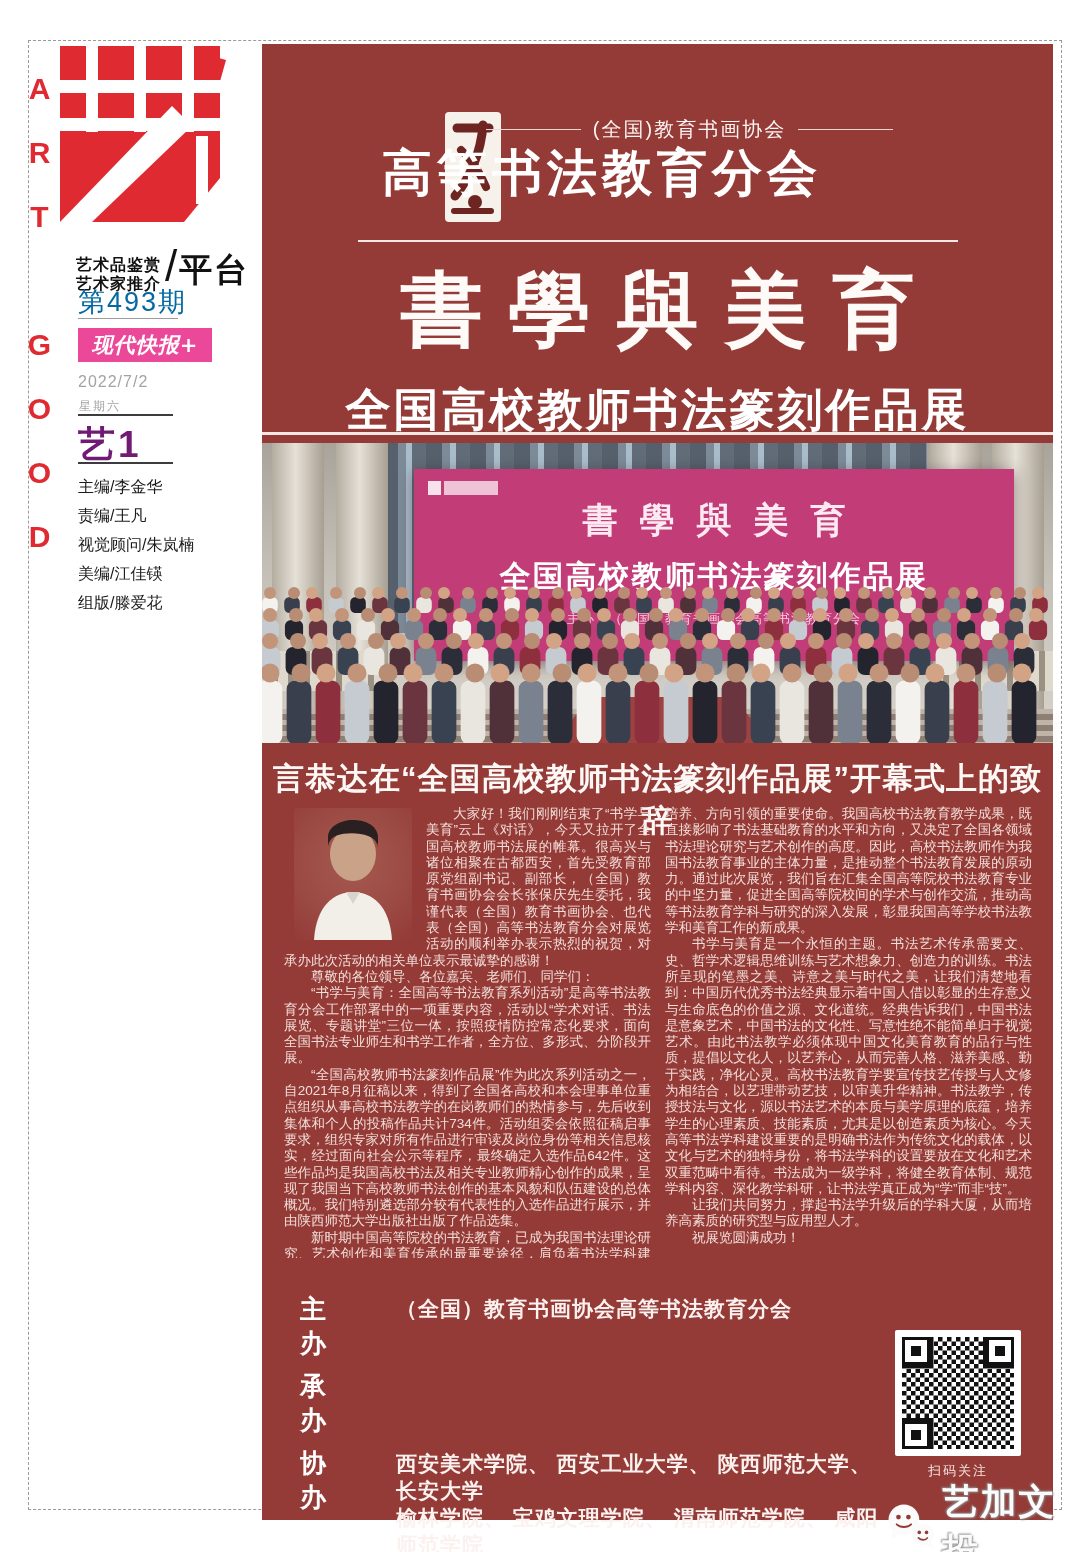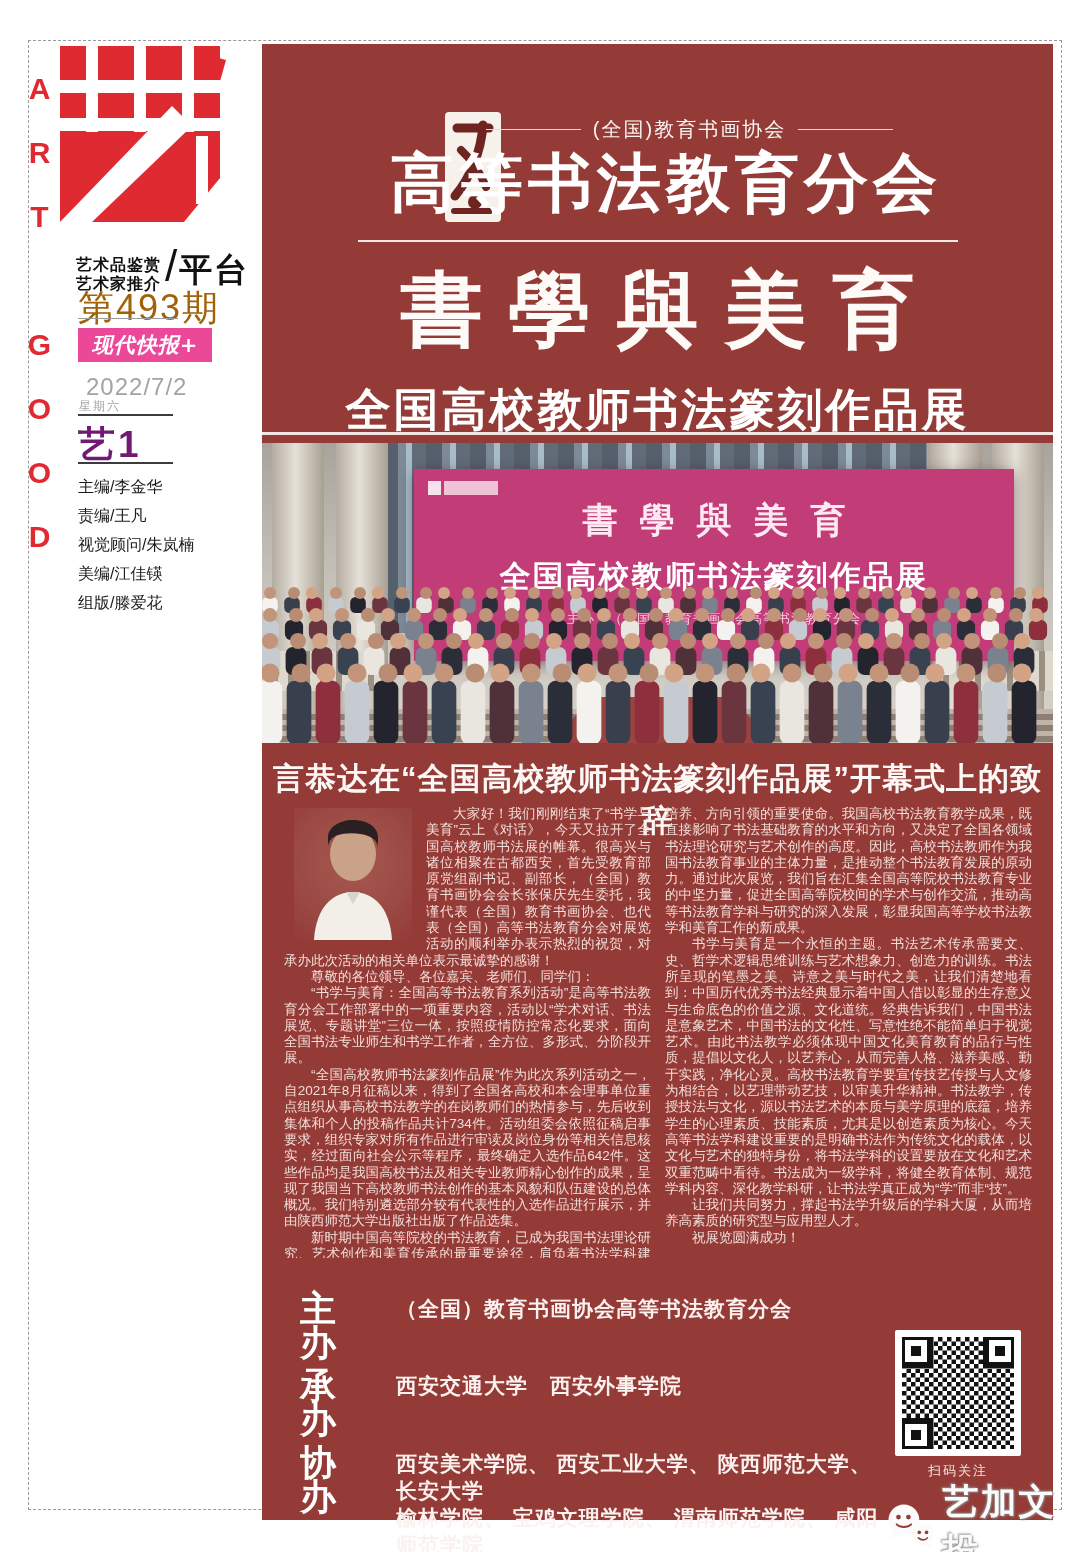--- a/index.html
+++ b/index.html
@@ -11,41 +11,41 @@
 
   
   .sidebar { position:absolute; left:0; top:0; width:262px; height:1552px; z-index:1; }
   .artgood { position:absolute; left:24px; top:72px; writing-mode:vertical-rl; text-orientation:upright;
     color:#e02a31; font-weight:800; font-size:30px; letter-spacing:31px; line-height:1; }
   .yi-logo { position:absolute; left:52px; top:44px; }
   .tagline { position:absolute; left:76px; top:243px; display:flex; align-items:flex-end; color:#111; }
   .tagline .pair { display:flex; flex-direction:column; font-size:16px; font-weight:700; line-height:19px; letter-spacing:1px; }
   .tagline .slash { font-size:44px; font-weight:400; margin:0 2px 0 4px; transform:translateY(-2px); color:#111; }
   .tagline .big { font-size:33px; font-weight:800; letter-spacing:2px; font-family:"DejaVu Serif",serif; }
-  .issue { position:absolute; left:78px; top:284px; font-size:36px; color:#a16207; letter-spacing:2px; }
+  .issue { position:absolute; left:78px; top:284px; font-size:27px; color:#0369a1; letter-spacing:2px; }
   .issue-rule { position:absolute; left:78px; top:318px; width:100px; border-top:1.5px solid #9b9b9b; }
   .masthead { position:absolute; left:78px; top:328px; width:134px; height:34px; background:#ec4899;
     color:#fff; font-weight:800; font-style:italic; font-size:21px; display:flex; align-items:center;
     justify-content:center; letter-spacing:1px; font-family:"DejaVu Serif",serif; }
-  .date { position:absolute; left:86px; top:373px; font-size:24px; color:#a3a3a3; letter-spacing:1px; }
+  .date { position:absolute; left:78px; top:373px; font-size:16px; color:#a3a3a3; letter-spacing:1px; }
   .weekday { position:absolute; left:79px; top:398px; font-size:12px; color:#a3a3a3; letter-spacing:2px; }
   .rule-a { position:absolute; left:78px; top:414px; width:95px; border-top:2px solid #3c3c3c; }
   .page-no { position:absolute; left:78px; top:420px; font-size:37px; font-weight:900; color:#701a75; letter-spacing:3px; }
   .rule-b { position:absolute; left:78px; top:462px; width:95px; border-top:2px solid #3c3c3c; }
   .staff { position:absolute; left:78px; top:472px; list-style:none; font-size:16px; color:#1a1a1a; line-height:29px; }
 
   
   .panel { position:absolute; left:262px; top:44px; width:791px; height:1476px; background:#943b37; z-index:2; }
 
   .hdr-seal { position:absolute; left:183px; top:68px; }
   .assoc-row { position:absolute; left:0; top:72px; width:100%; display:flex; align-items:center;
     justify-content:center; color:#fbf4f2; font-size:20px; letter-spacing:2px; padding-left:64px; }
   .assoc-row .hline { width:95px; border-top:1.5px solid #e9d7d4; margin:0 12px; }
-  .branch-cn { position:absolute; left:120px; top:96px; width:560px; text-align:right; color:#ffffff;
-    font-size:64px; font-weight:800; letter-spacing:5px; }
+  .branch-cn { position:absolute; left:120px; top:96px; width:560px; text-align:left; color:#ffffff;
+    font-size:50px; font-weight:800; letter-spacing:5px; }
   .branch-en { position:absolute; left:120px; top:164px; width:560px; text-align:center; color:#ffffff;
     font-size:20px; font-weight:700; font-family:"DejaVu Serif",serif; }
   .hdr-rule { position:absolute; left:96px; top:196px; width:600px; border-top:2.5px solid #f3e6e3; }
 
   .callig { position:absolute; left:0; top:212px; width:100%; text-align:center; color:#fdfaf8;
     font-size:82px; font-weight:700; font-family:"DejaVu Serif",serif; letter-spacing:26px; text-indent:26px; }
   .subtitle { position:absolute; left:0; top:336px; width:100%; text-align:center; color:#ffffff;
     font-size:45px; font-weight:800; letter-spacing:3px; }
   .rule-w { position:absolute; left:0; top:388px; width:100%; border-top:3.5px solid #f3e6e3; }
 
@@ -82,21 +82,21 @@
   .col { width:367px; }
   .col p { text-indent:2em; }
   .col p.noindent { text-indent:0; }
   .portrait { float:left; width:118px; height:132px; margin:2px 14px 6px 10px; border-radius:3px;
     background:radial-gradient(circle at 50% 42%,#b express 0,#a55a50 0%,#9c4b44 55%,#943b37 100%); overflow:hidden; position:relative;
     background:radial-gradient(circle at 50% 42%,#a55a50 0%,#9c4b44 55%,#943b37 100%); }
 
   
   .credits { position:absolute; left:38px; top:1248px; width:590px; color:#fbf1ef; }
   .crow { display:flex; margin-bottom:9px; }
-  .clabel { width:96px; flex:none; font-size:36px; font-weight:800; letter-spacing:26px; color:#ffffff; line-height:34px; }
+  .clabel { width:96px; flex:none; font-size:26px; font-weight:800; letter-spacing:26px; color:#ffffff; line-height:34px; }
   .cval { font-size:21px; font-weight:700; line-height:34px; letter-spacing:1px; }
   .cval.multi div { line-height:27px; }
   .crow.xieban .cval { padding-top:4px; }
 
   
   .qr-box { position:absolute; left:633px; top:1286px; width:126px; height:126px; background:#fff;
     padding:7px; border-radius:2px; }
   .qr-caption { position:absolute; left:633px; top:1418px; width:126px; text-align:center;
     font-size:13px; color:#f3e4e1; letter-spacing:2px; }
   .footer-logo { position:absolute; left:884px; top:1478px; z-index:3; display:flex; align-items:center; }
@@ -479,21 +479,20 @@
       </div>
     </div>
 
     <div class="credits">
       <div class="crow">
         <div class="clabel">主办</div>
         <div class="cval">（全国）教育书画协会高等书法教育分会</div>
       </div>
       <div class="crow">
         <div class="clabel">承办</div>
-        <div class="cval">西安交通大学　西安外事学院</div>
       </div>
       <div class="crow xieban">
         <div class="clabel">协办</div>
         <div class="cval multi">
           <div>西安美术学院、 西安工业大学、 陕西师范大学、 长安大学</div>
           <div>榆林学院、 宝鸡文理学院、 渭南师范学院、 咸阳师范学院</div>
 
         </div>
       </div>
 

